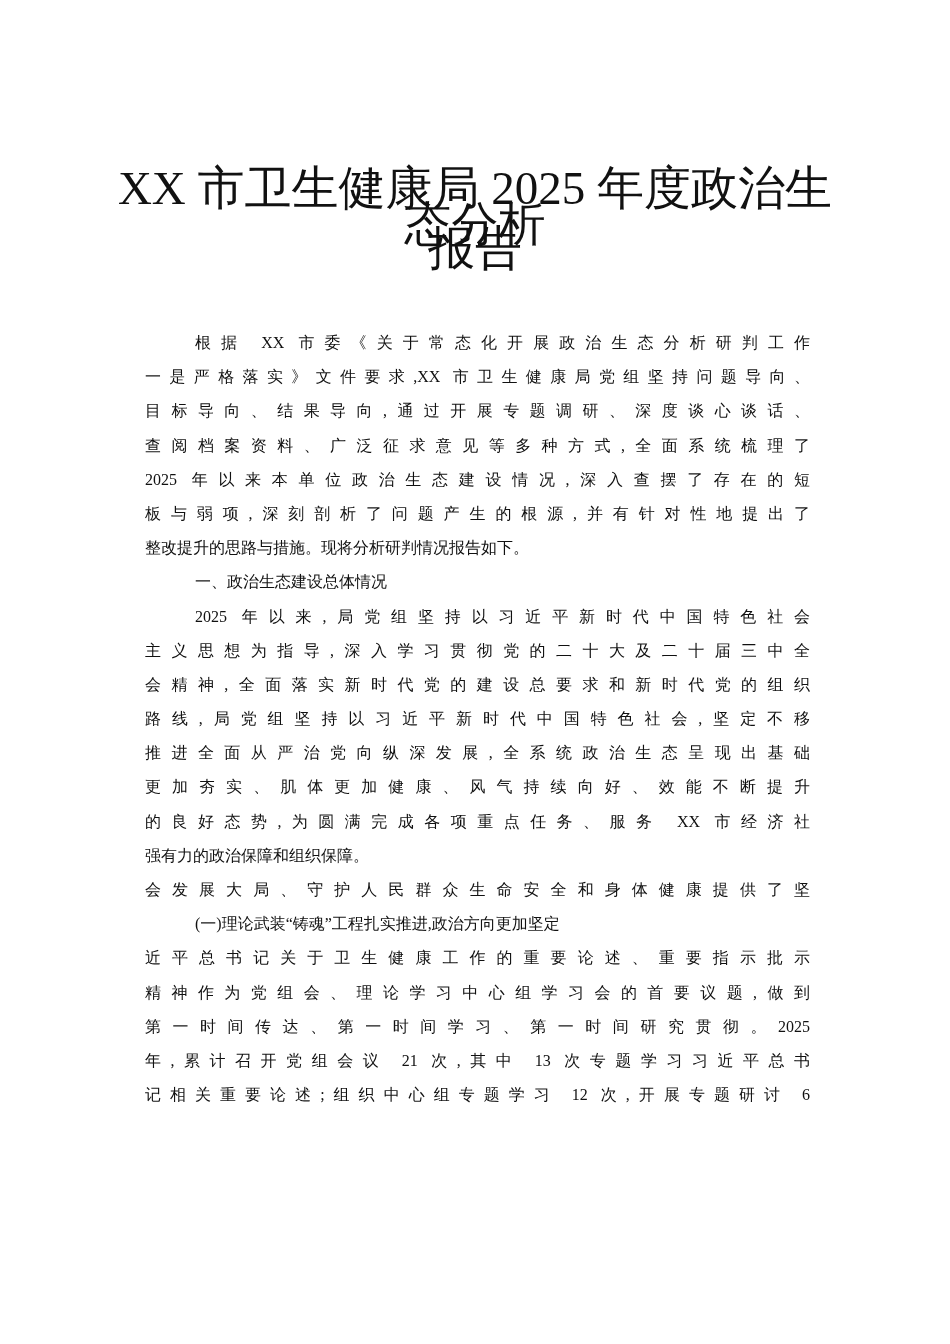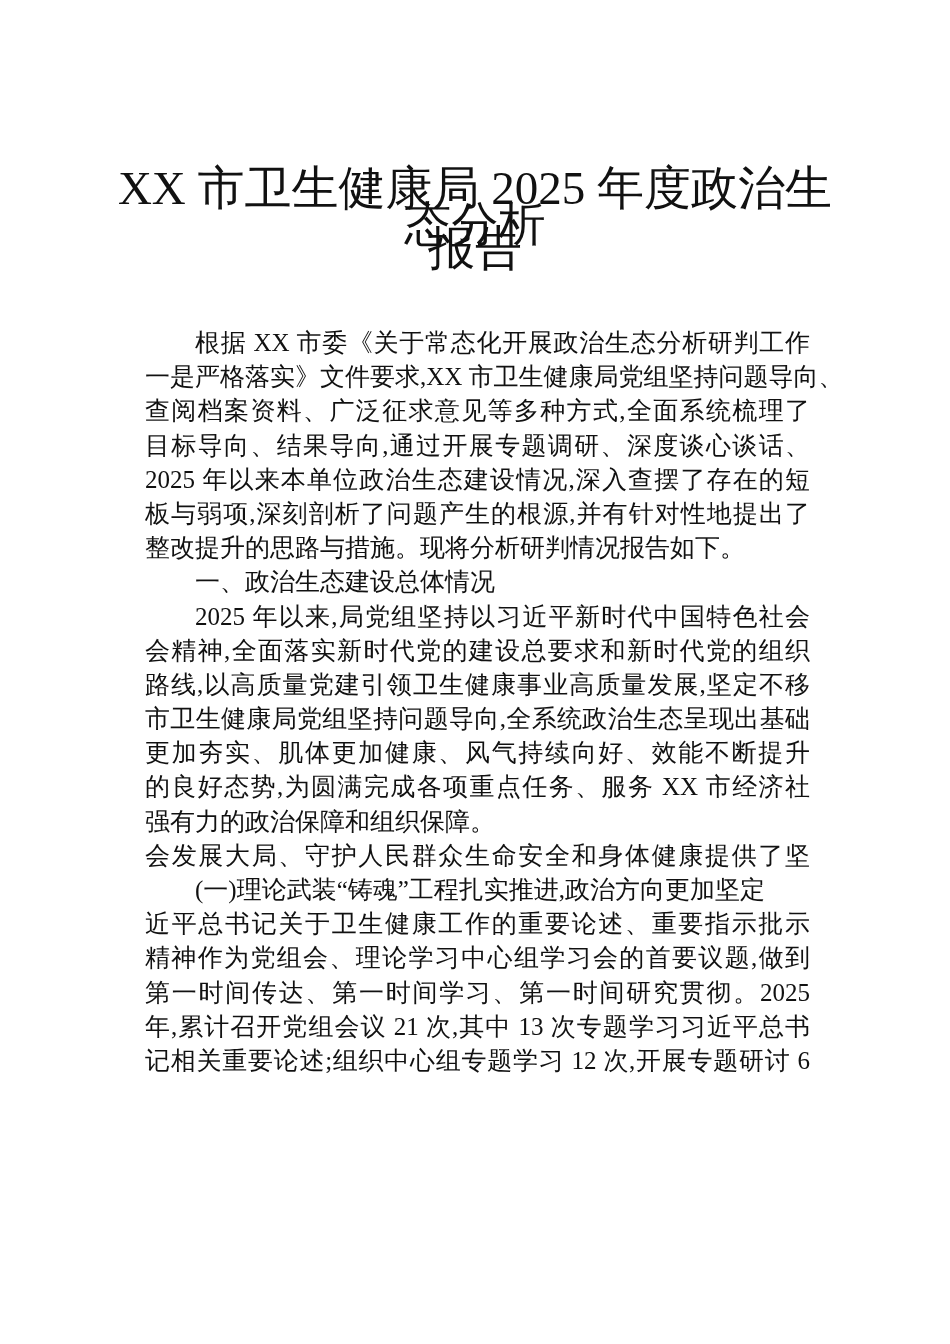--- a/index.html
+++ b/index.html
@@ -4,53 +4,54 @@
 <style>
   html, body { margin: 0; padding: 0; background: #ffffff; }
   body { width: 950px; height: 1344px; position: relative; overflow: hidden;
          font-family: "Liberation Serif", "DejaVu Serif", serif; color: #111; }
   .page { position: absolute; left: 0; top: 0; width: 950px; height: 1344px; background: #fff; }
   .title { position: absolute; left: 100px; width: 750px; text-align: center;
            font-size: 47px; line-height: 36px; letter-spacing: 0px; }
   .title.l1 { top: 170px; }
   .title.l2 { top: 230px; }
   .body { position: absolute; left: 145px; top: 326px; width: 665px; }
-  .line { display: block; font-size: 25px; line-height: 34.2px; height: 34.2px;
+  .line { display: block; font-size: 16px; line-height: 34.2px; height: 34.2px;
           white-space: nowrap; text-align: justify; text-align-last: justify; }
   .line.last { text-align-last: left; }
   .indent { padding-left: 50px; }
 </style>
 </head>
 <body>
 
 <div class="page">
   <div class="title l1">XX 市卫生健康局 2025 年度政治生态分析</div>
   <div class="title l2">报告</div>
 
   <div class="body">
 
     <div>
       <span class="line indent">根据 XX 市委《关于常态化开展政治生态分析研判工作</span>
       <span class="line">一是严格落实》文件要求,XX 市卫生健康局党组坚持问题导向、</span>
+      <span class="line">目标导向、结果导向,通过开展专题调研、深度谈心谈话、</span>
       <span class="line">查阅档案资料、广泛征求意见等多种方式,全面系统梳理了</span>
-      <span class="line">目标导向、结果导向,通过开展专题调研、深度谈心谈话、</span>
       <span class="line">2025 年以来本单位政治生态建设情况,深入查摆了存在的短</span>
       <span class="line">板与弱项,深刻剖析了问题产生的根源,并有针对性地提出了</span>
       <span class="line last">整改提升的思路与措施。现将分析研判情况报告如下。</span>
     </div>
 
     <div>
       <span class="line indent last">一、政治生态建设总体情况</span>
     </div>
 
     <div>
       <span class="line indent">2025 年以来,局党组坚持以习近平新时代中国特色社会</span>
+      <span class="line">主义思想为指导,深入学习贯彻党的二十大及二十届三中全</span>
       <span class="line">会精神,全面落实新时代党的建设总要求和新时代党的组织</span>
-      <span class="line">路线,以高质量党建引领卫生健康事业高质量发展,坚定不移</span>
-      <span class="line">市卫生健康局党组坚持问题导向,全系统政治生态呈现出基础</span>
+      <span class="line">路线,局党组坚持以习近平新时代中国特色社会,坚定不移</span>
+      <span class="line">推进全面从严治党向纵深发展,全系统政治生态呈现出基础</span>
       <span class="line">更加夯实、肌体更加健康、风气持续向好、效能不断提升</span>
       <span class="line">的良好态势,为圆满完成各项重点任务、服务 XX 市经济社</span>
       <span class="line last">强有力的政治保障和组织保障。</span>
       <span class="line">会发展大局、守护人民群众生命安全和身体健康提供了坚</span>
     </div>
 
     <div>
       <span class="line indent last">(一)理论武装“铸魂”工程扎实推进,政治方向更加坚定</span>
     </div>
 

